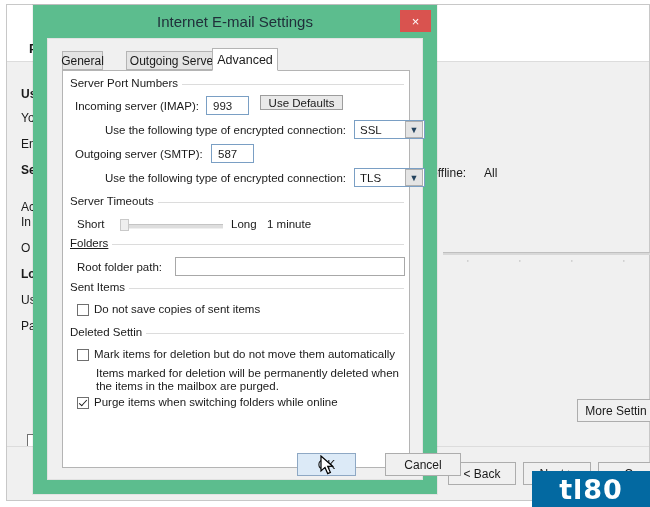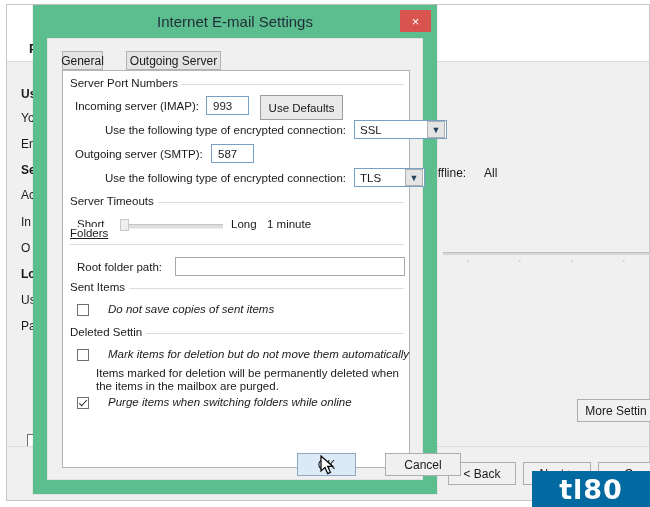--- a/index.html
+++ b/index.html
@@ -127,21 +127,21 @@
     position:absolute; white-space:nowrap; font-size:11.5px; color:#1a1a1a;
   }
   .txtfield{
     position:absolute; height:19px; background:#ffffff;
     border:1px solid #7a9fc4; box-sizing:border-box;
     font-size:11.5px; color:#1a1a1a;
     display:flex; align-items:center; padding-left:6px;
   }
   .txtfield.plain{border:1px solid #a8a8a8;}
   .btn{
-    position:absolute; height:25px;
+    position:absolute; height:15px;
     background:#e9e9e9; border:1px solid #9d9d9d;
     box-sizing:border-box; font-size:11.5px; color:#1a1a1a;
     display:flex; align-items:center; justify-content:center;
     white-space:nowrap; cursor:pointer;
   }
   .combo{
     position:absolute; height:19px; background:#ffffff;
     border:1px solid #7a9fc4; box-sizing:border-box;
     display:flex; align-items:center;
     font-size:11.5px; color:#1a1a1a;
@@ -175,23 +175,22 @@
     box-sizing:border-box; position:relative; cursor:pointer;
     margin-top:1px;
   }
   .cb.checked::after{
     content:"";
     position:absolute; left:3px; top:0px; width:3px; height:7px;
     border:solid #1a1a1a; border-width:0 1.6px 1.6px 0;
     transform:rotate(42deg);
   }
   .cb-label{
-    margin-left:19px; font-size:11.5px; color:#1a1a1a; white-space:nowrap;
+    margin-left:5px; font-size:11.5px; color:#1a1a1a; white-space:nowrap;
     line-height:13px;
-    font-style:italic;
   }
   .helptext{
     position:absolute; font-size:11.5px; color:#1a1a1a;
     line-height:13px; white-space:nowrap;
   }
 
   
   #dlg-ok{
     position:absolute; left:264px; top:448px; width:59px; height:23px;
     background:#dceaf7; border:1px solid #8ea8c4; box-sizing:border-box;
@@ -231,21 +230,21 @@
   <div id="bg-header">
     <div id="bg-header-title">P</div>
   </div>
 
   <div id="bg-body">
 
     <div class="bg-label b" style="left:14px; top:25px;">Us</div>
     <div class="bg-label" style="left:14px; top:49px;">Yo</div>
     <div class="bg-label" style="left:14px; top:75px;">En</div>
     <div class="bg-label b" style="left:14px; top:101px;">Se</div>
-    <div class="bg-label" style="left:14px; top:126px;">Ac</div>
+    <div class="bg-label" style="left:14px; top:138px;">Ac</div>
     <div class="bg-label" style="left:14px; top:153px;">In</div>
     <div class="bg-label" style="left:14px; top:179px;">O</div>
     <div class="bg-label b" style="left:14px; top:205px;">Lo</div>
     <div class="bg-label" style="left:14px; top:231px;">Us</div>
     <div class="bg-label" style="left:14px; top:257px;">Pa</div>
 
     <div class="bg-label" style="left:424px; top:104px;">offline:</div>
     <div class="bg-label" style="left:477px; top:104px;">All</div>
 
     <div id="bg-slider-track"></div>
@@ -271,33 +270,34 @@
   <div id="dlg-titlebar">
     <div id="dlg-title">Internet E-mail Settings</div>
     <div id="dlg-close">×</div>
   </div>
 
   <div id="dlg-inner">
 
     <div id="tabstrip">
       <div class="tab" style="left:0px; width:41px;">General</div>
       <div class="tab" style="left:56px; width:95px;margin-left:8px;">Outgoing Server</div>
+      <div class="tab active" style="left:150px; width:66px;">Advanced</div>
     </div>
 
     <div id="tabpanel">
 
       <div class="group-title" style="left:7px; top:6px;">Server Port Numbers</div>
       <div class="group-line" style="left:7px; top:13px; width:334px;"></div>
 
       <div class="lbl" style="left:12px; top:29px;">Incoming server (IMAP):</div>
       <div class="txtfield" style="left:143px; top:25px; width:43px;">993</div>
       <div class="btn" style="left:197px; top:24px; width:83px;">Use Defaults</div>
 
       <div class="lbl" style="left:42px; top:53px;">Use the following type of encrypted connection:</div>
-      <div class="combo" style="left:291px; top:49px; width:93px;">
+      <div class="combo" style="left:291px; top:49px; width:71px;">
         <span class="val">SSL</span>
         <span class="arrow">▼</span>
       </div>
 
       <div class="lbl" style="left:12px; top:77px;">Outgoing server (SMTP):</div>
       <div class="txtfield" style="left:148px; top:73px; width:43px;">587</div>
 
       <div class="lbl" style="left:42px; top:101px;">Use the following type of encrypted connection:</div>
       <div class="combo" style="left:291px; top:97px; width:71px;">
         <span class="val">TLS</span>
@@ -306,21 +306,21 @@
 
       <div class="group-title" style="left:7px; top:124px;">Server Timeouts</div>
       <div class="group-line" style="left:7px; top:131px; width:334px;"></div>
 
       <div class="lbl" style="left:14px; top:147px;">Short</div>
       <div id="slider-track" style="left:60px; top:153px; width:100px; height:3px;"></div>
       <div id="slider-thumb" style="left:57px; top:148px;"></div>
       <div class="lbl" style="left:168px; top:147px;">Long</div>
       <div class="lbl" style="left:204px; top:147px;">1 minute</div>
 
-      <div class="group-title" style="left:7px; top:156px;text-decoration:underline;">Folders</div>
+      <div class="group-title" style="left:7px; top:166px;text-decoration:underline;">Folders</div>
       <div class="group-line" style="left:7px; top:173px; width:334px;"></div>
 
       <div class="lbl" style="left:14px; top:190px;">Root folder path:</div>
       <div class="txtfield plain" style="left:112px; top:186px; width:230px;"></div>
 
       <div class="group-title" style="left:7px; top:210px;">Sent Items</div>
       <div class="group-line" style="left:7px; top:217px; width:334px;"></div>
 
       <div class="cbrow" style="left:14px; top:232px;">
         <span class="cb"></span>

